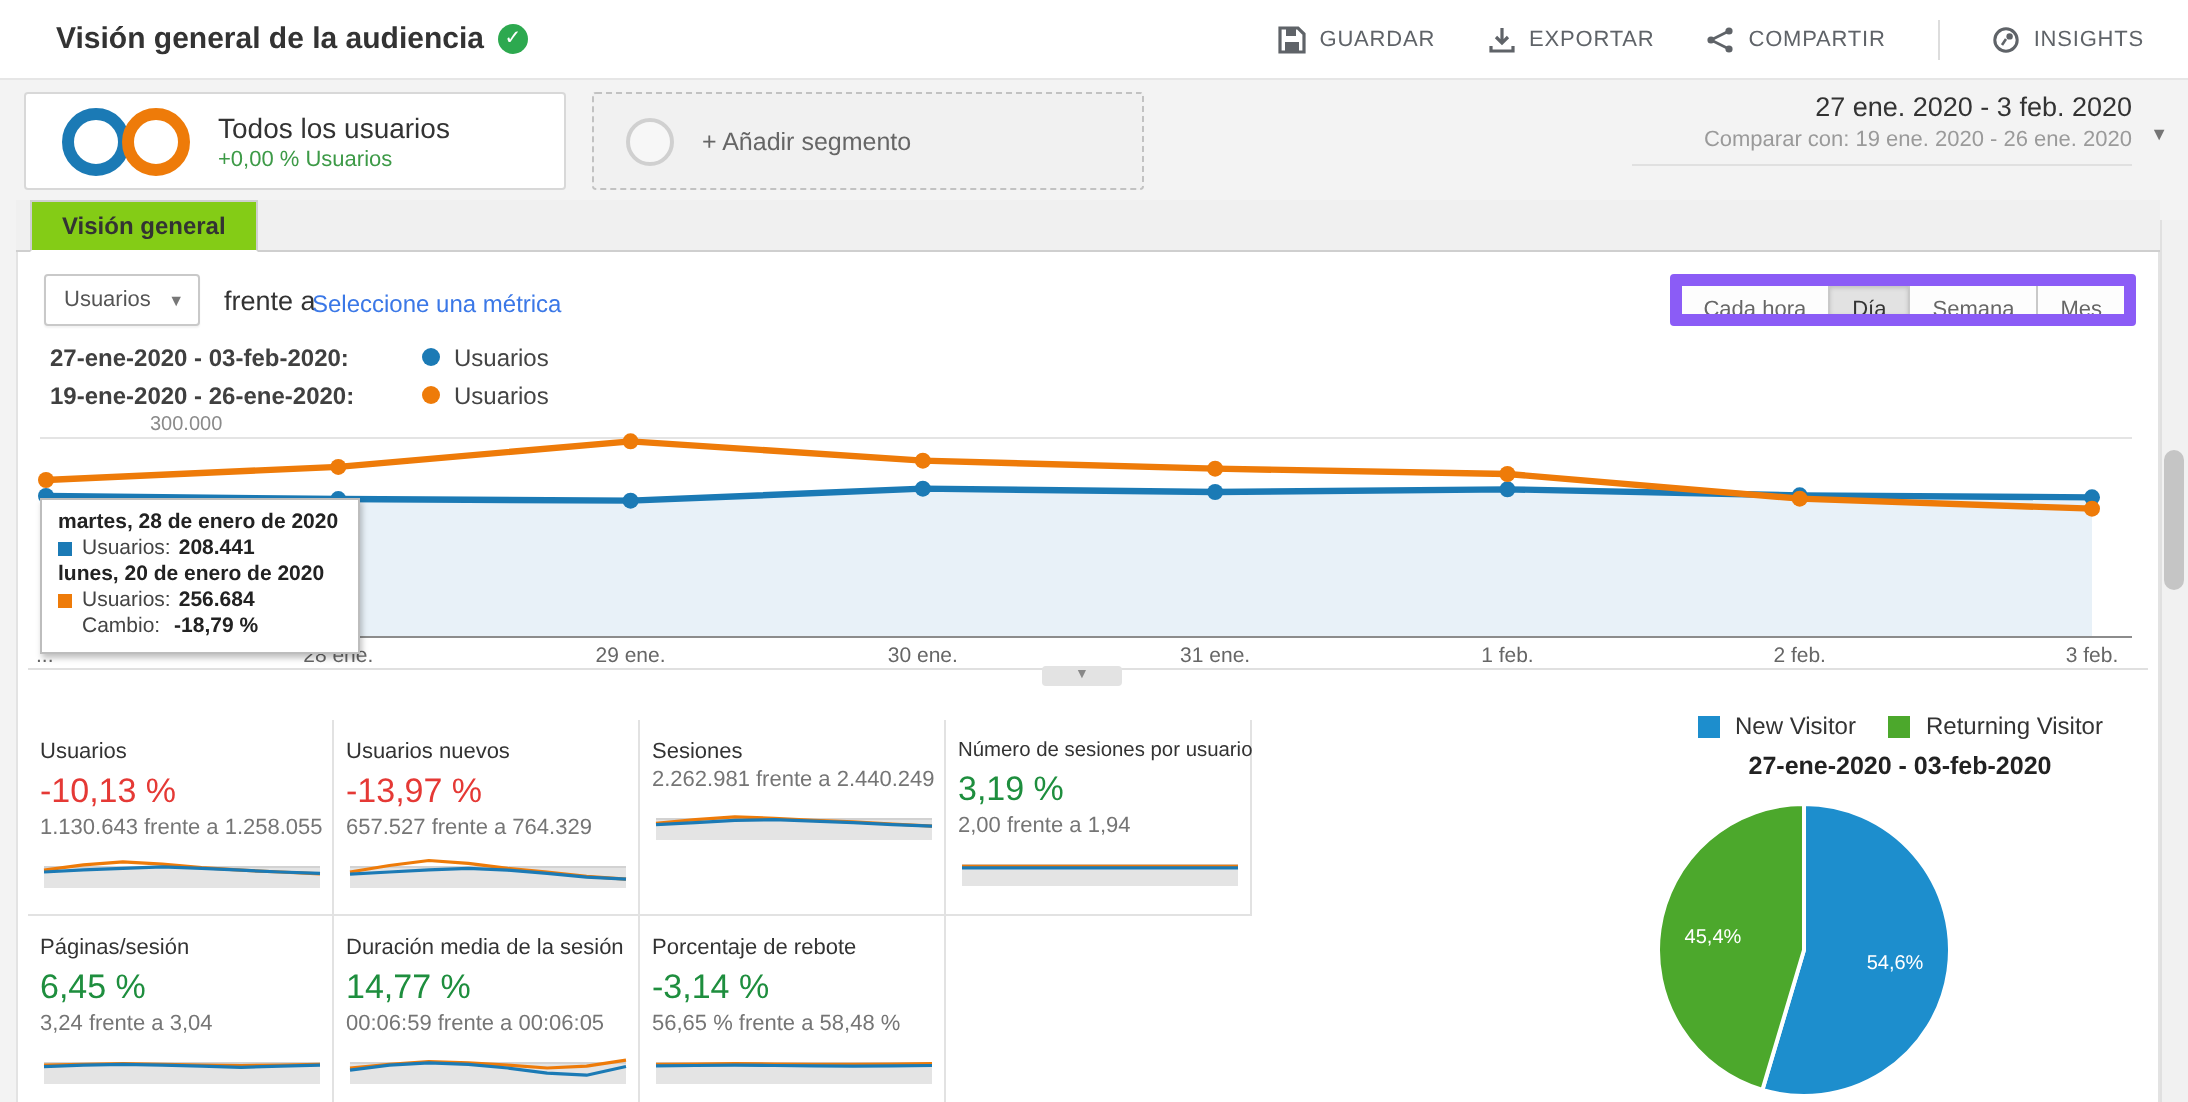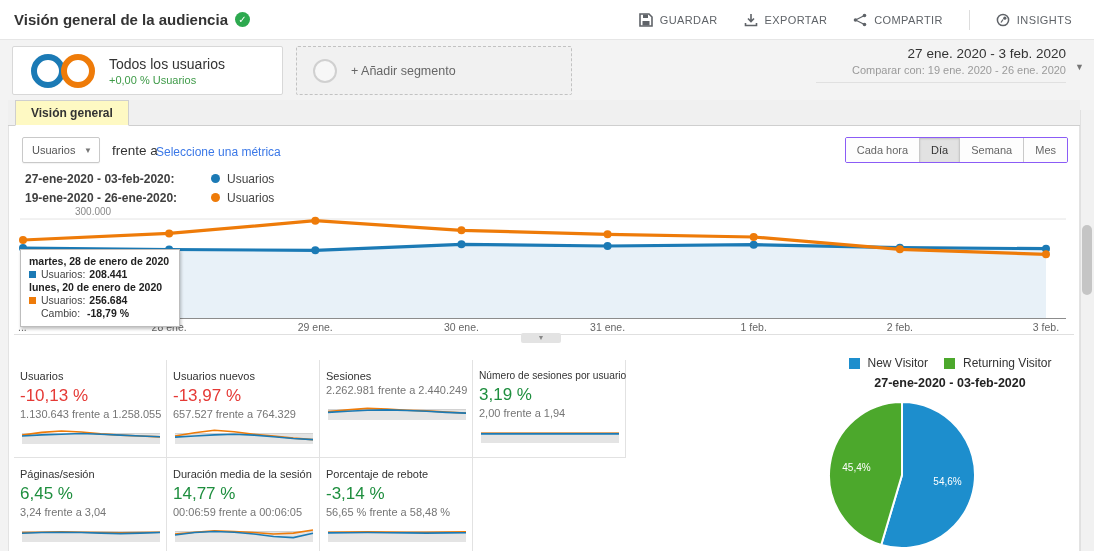--- a/index.html
+++ b/index.html
@@ -3,21 +3,21 @@
 <meta charset="utf-8">
 <style>
   * { margin:0; padding:0; box-sizing:border-box; }
   html,body { background:#e9e9e9; }
   body { font-family:"Liberation Sans","DejaVu Sans",sans-serif; color:#333; }
   #app { position:relative; width:1094px; height:551px; background:#f3f3f3; overflow:hidden; }
 
   
   .header { position:absolute; left:0; top:0; width:1094px; height:40px; background:#fff;
             border-bottom:1px solid #e6e6e6; display:flex; align-items:center; }
-  .page-title { font-size:15px; font-weight:bold; color:#333; margin-left:14px;text-align:right; }
+  .page-title { font-size:15px; font-weight:bold; color:#333; margin-left:28px;text-align:right; }
   .check-badge { display:inline-flex; align-items:center; justify-content:center; width:15px; height:15px;
             border-radius:50%; background:#2da94f; color:#fff; font-size:10px; font-weight:bold;
             margin-left:7px; vertical-align:-2px; }
   .toolbar { position:absolute; right:22px; top:0; height:40px; display:flex; align-items:center; gap:26px; }
   .tb-btn { display:flex; align-items:center; gap:7px; font-size:11px; letter-spacing:.4px; color:#5f6368;
             cursor:pointer; }
   .tb-btn svg { display:block; }
   .tb-sep { width:1px; height:20px; background:#ddd; }
 
   
@@ -38,36 +38,36 @@
   .datepicker { position:absolute; right:28px; top:46px; width:250px; text-align:right; padding-bottom:6px;
             border-bottom:1px solid #e0e0e0; cursor:pointer; }
   .date-range { font-size:13.5px; color:#333; white-space:nowrap; }
   .date-compare { font-size:11px; color:#9a9a9a; margin-top:3px; white-space:nowrap; }
   .date-caret { position:absolute; right:-18px; top:16px; font-size:9px; color:#757575; }
 
   
   .tabbar { position:absolute; left:8px; top:100px; width:1072px; height:26px; background:#f0f0f0;
             border-bottom:1px solid #cfcfcf; }
   .tab { display:inline-block; margin-left:7px; height:26px; line-height:25px; padding:0 15px;
-            background:#fef9c3; border:1px solid #cfcfcf; border-bottom:1px solid #fff; position:relative; top:0px;
+            background:#84cc16; border:1px solid #cfcfcf; border-bottom:1px solid #fff; position:relative; top:0px;
             font-size:12px; font-weight:bold; color:#333; cursor:pointer; }
 
   
   .panel { position:absolute; left:8px; top:126px; width:1072px; height:425px; background:#fff;
             border-left:1px solid #e3e3e3; border-right:1px solid #e3e3e3; }
 
   .metric-select { position:absolute; left:22px; top:137px; width:78px; height:26px; background:#fff;
             border:1px solid #c9c9c9; border-radius:2px; font-size:11px; color:#555; line-height:24px;
             padding-left:9px; cursor:pointer; box-shadow:0 1px 1px rgba(0,0,0,.05); }
   .metric-select .caret { position:absolute; right:7px; top:1px; font-size:8px; color:#777; }
   .vs-label { position:absolute; left:112px; top:143px; font-size:13.5px; color:#333; }
   .select-metric-link { position:absolute; left:156px; top:145px; font-size:12px; color:#3b78e7; cursor:pointer; }
 
   .granularity { position:absolute; right:26px; top:137px; display:flex; height:26px;
-            border:1px solid #8b5cf6; border-radius:2px; overflow:hidden; background:#fff; }
+            border:6px solid #8b5cf6; border-radius:2px; overflow:hidden; background:#fff; }
   .gran-btn { font-size:11px; color:#666; line-height:24px; padding:0 11px; border-left:1px solid #c9c9c9;
             cursor:pointer; background:#fdfdfd; }
   .gran-btn:first-child { border-left:none; }
   .gran-btn.active { background:#e2e2e2; color:#333; box-shadow:inset 0 1px 2px rgba(0,0,0,.15); }
 
   
   .chart-legend { position:absolute; left:25px; top:169px; }
   .legend-row { display:flex; align-items:center; height:19px; font-size:12px; }
   .legend-range { font-weight:bold; color:#404040; width:182px; }
   .legend-dot { width:9px; height:9px; border-radius:50%; margin:0 7px 0 4px; }

